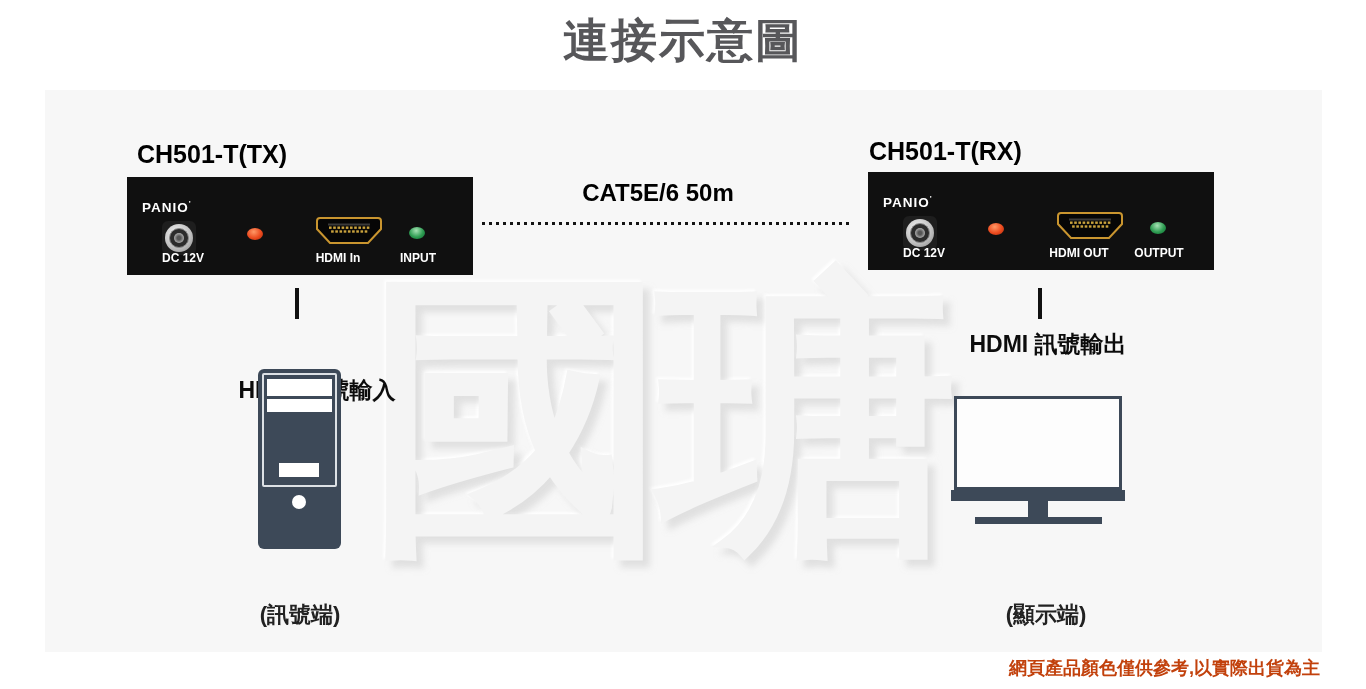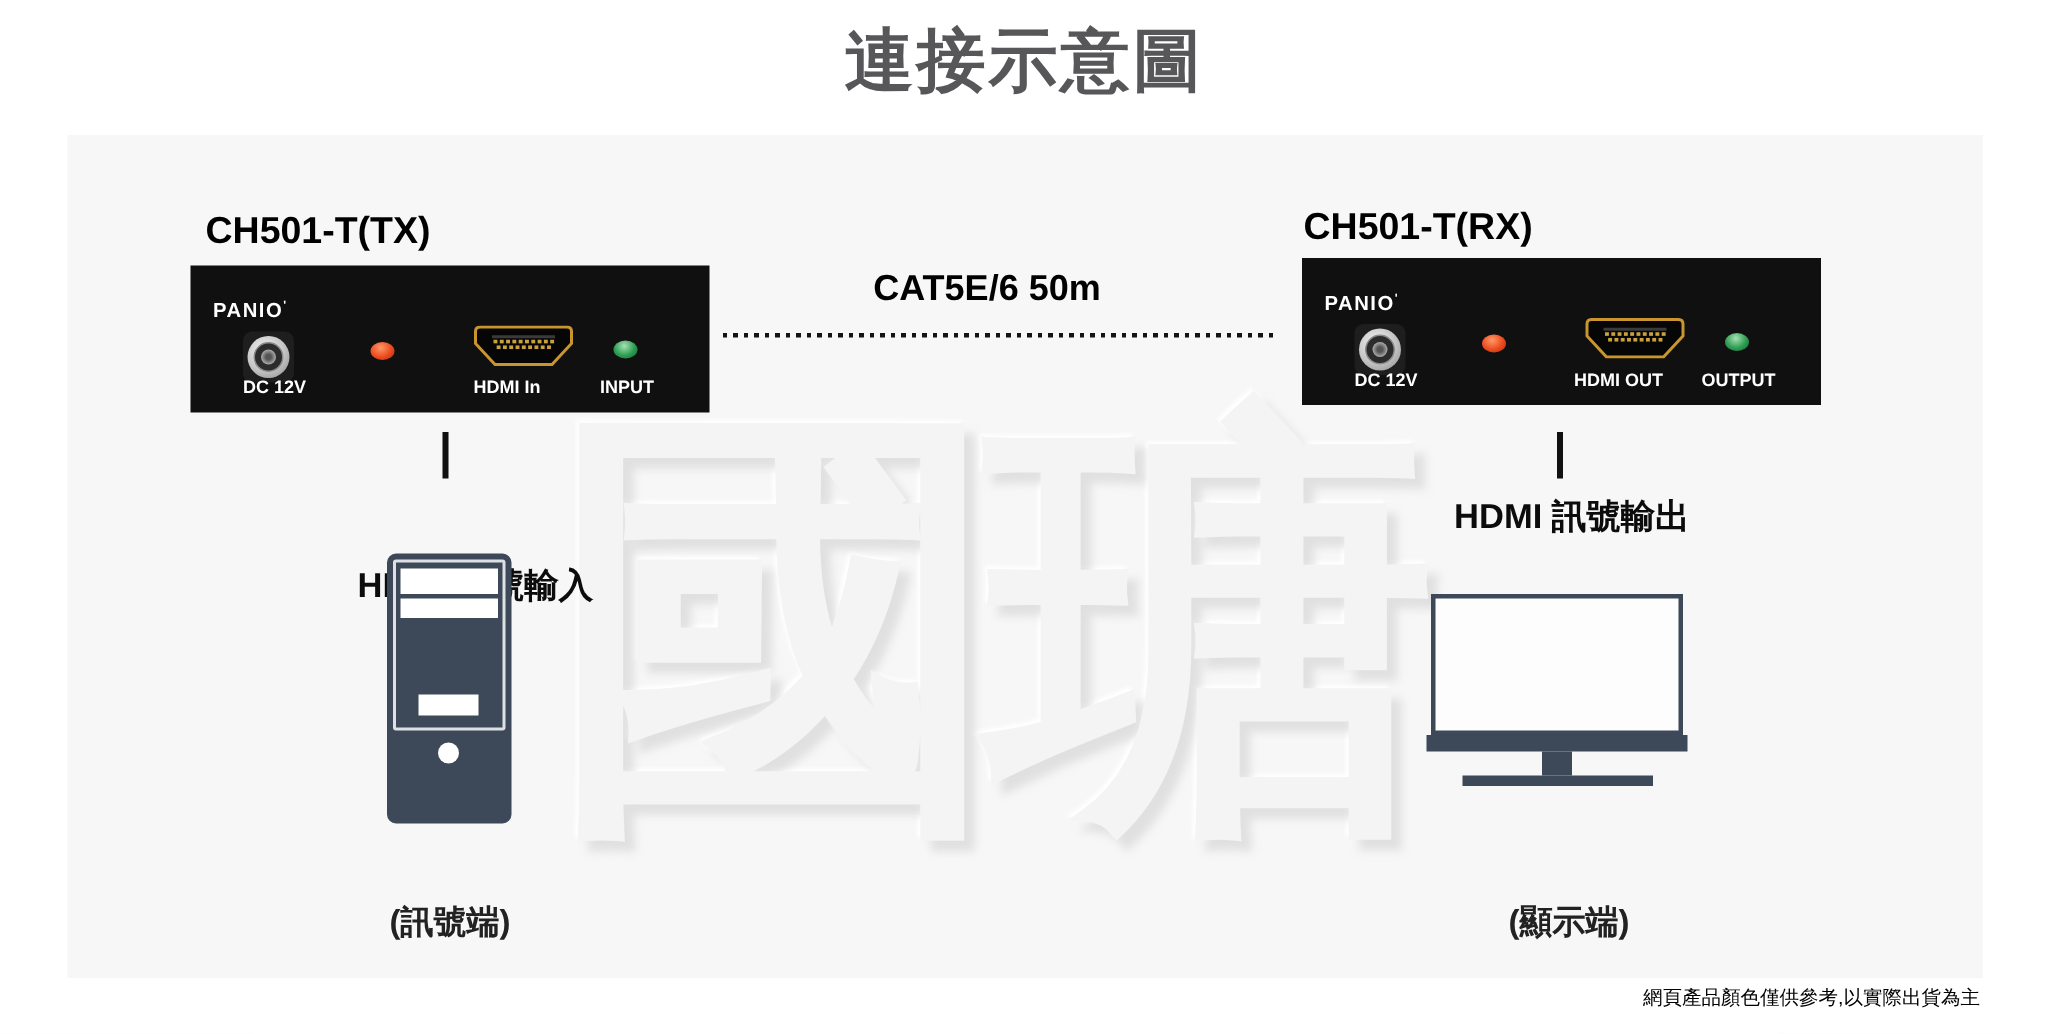--- a/index.html
+++ b/index.html
@@ -80,22 +80,22 @@
     background:#fdfdfd; border:3px solid #3d4958; }
   .monitor-bar  { position:absolute; left:0; top:97px; width:174px; height:11px; background:#3d4958; }
   .monitor-neck { position:absolute; left:77px; top:108px; width:20px; height:16px; background:#3d4958; }
   .monitor-base { position:absolute; left:24px; top:124px; width:127px; height:7px; background:#3d4958; }
 
   .end-label { position:absolute; transform:translateX(-50%); font-size:22px; font-weight:bold;
     color:#222; white-space:nowrap; }
   .tx-end { left:300px; top:600px; }
   .rx-end { left:1046px; top:600px; }
 
-  .disclaimer { position:absolute; right:46px; top:656px; font-size:13px; font-weight:normal;
-    color:#000000; white-space:nowrap; }
+  .disclaimer { position:absolute; right:46px; top:656px; font-size:18px; font-weight:bold;
+    color:#c2410c; white-space:nowrap; }
 </style>
 </head>
 <body>
 
 <div class="canvas">
 
   <div class="page-title">連接示意圖</div>
 
   <div class="panel"></div>
 

